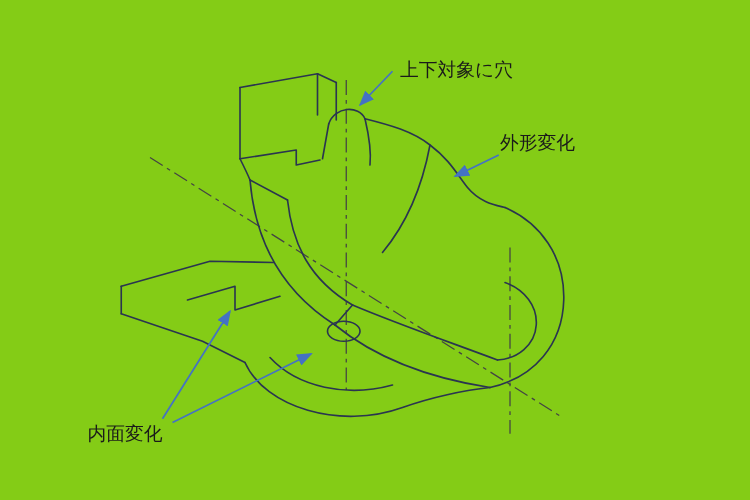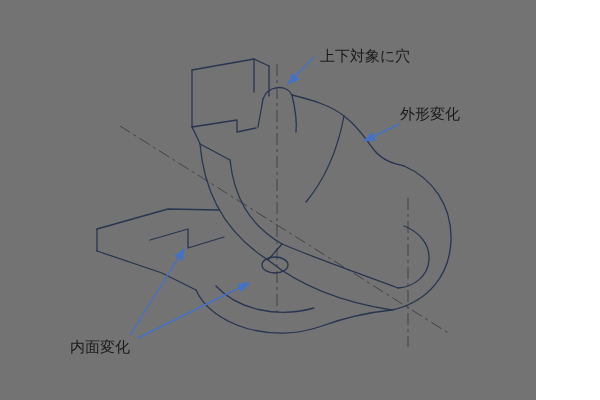--- a/index.html
+++ b/index.html
@@ -6,23 +6,23 @@
     margin: 0;
     padding: 0;
     width: 600px;
     height: 400px;
     background: #ffffff;
     overflow: hidden;
     font-family: "Liberation Sans", sans-serif;
   }
   .canvas {
     position: relative;
-    width: 536px;
+    width: 600px;
     height: 400px;
-    background: #737373;
+    background: #84cc16;
   }
   svg { display: block; }
   text {
     font-family: "Liberation Sans", sans-serif;
     font-size: 15px;
   }
 </style>
 </head>
 <body>
 

